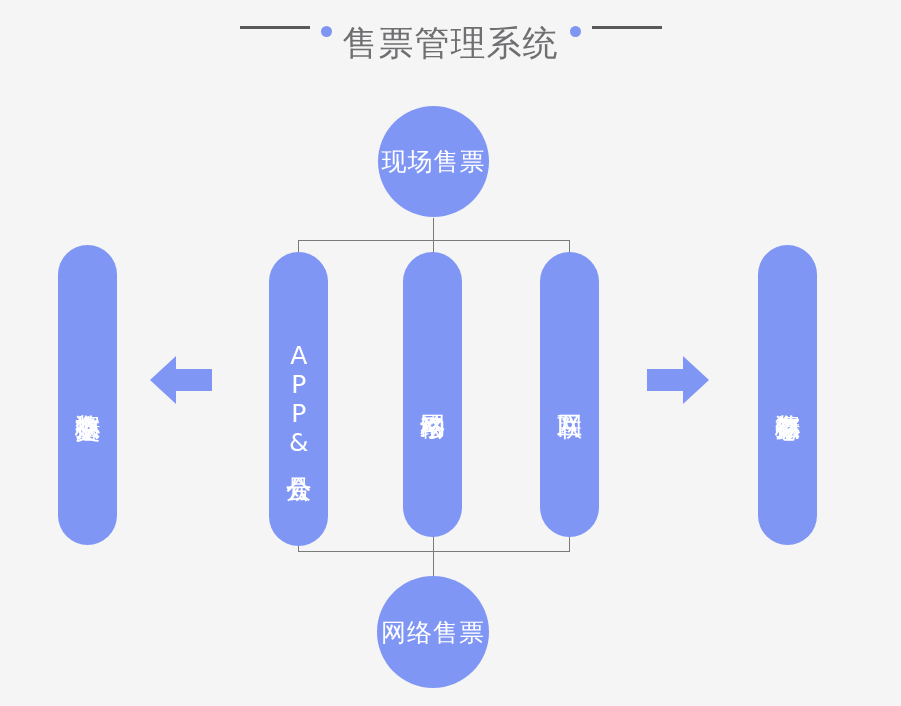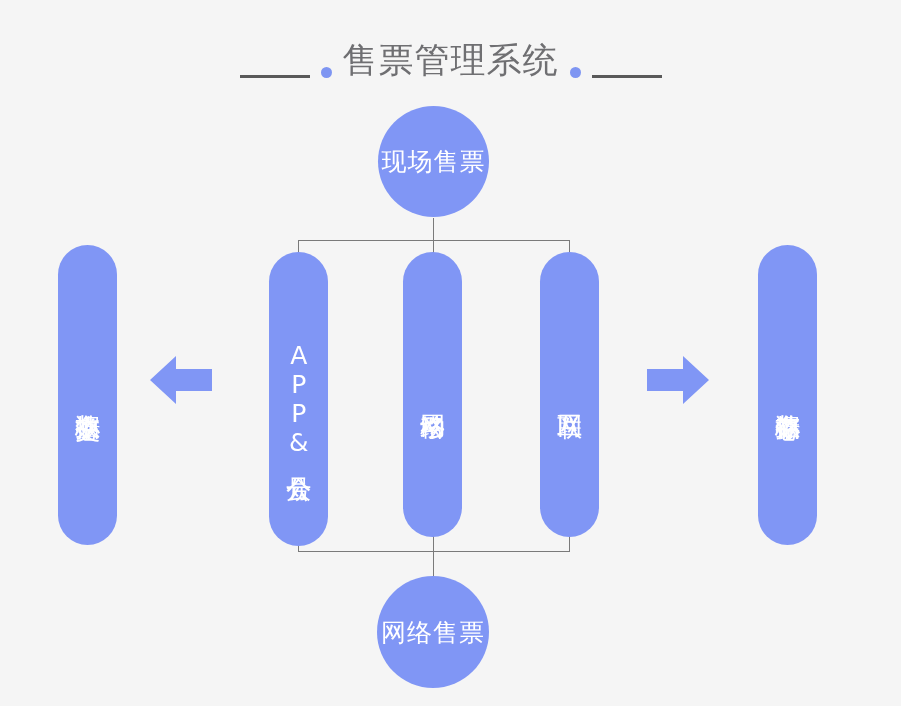--- a/index.html
+++ b/index.html
@@ -21,21 +21,21 @@
   }
 
   
   #title-bar {
     position: absolute;
     left: 0;
     top: 26px;
     width: 901px;
     height: 52px;
     display: flex;
-    align-items: flex-end;
+    align-items: flex-start;
     justify-content: center;
     gap: 11px;
   }
   .title-dash {
     width: 70px;
     height: 3px;
     background: #595959;
   }
   .title-dot {
     width: 11px;

